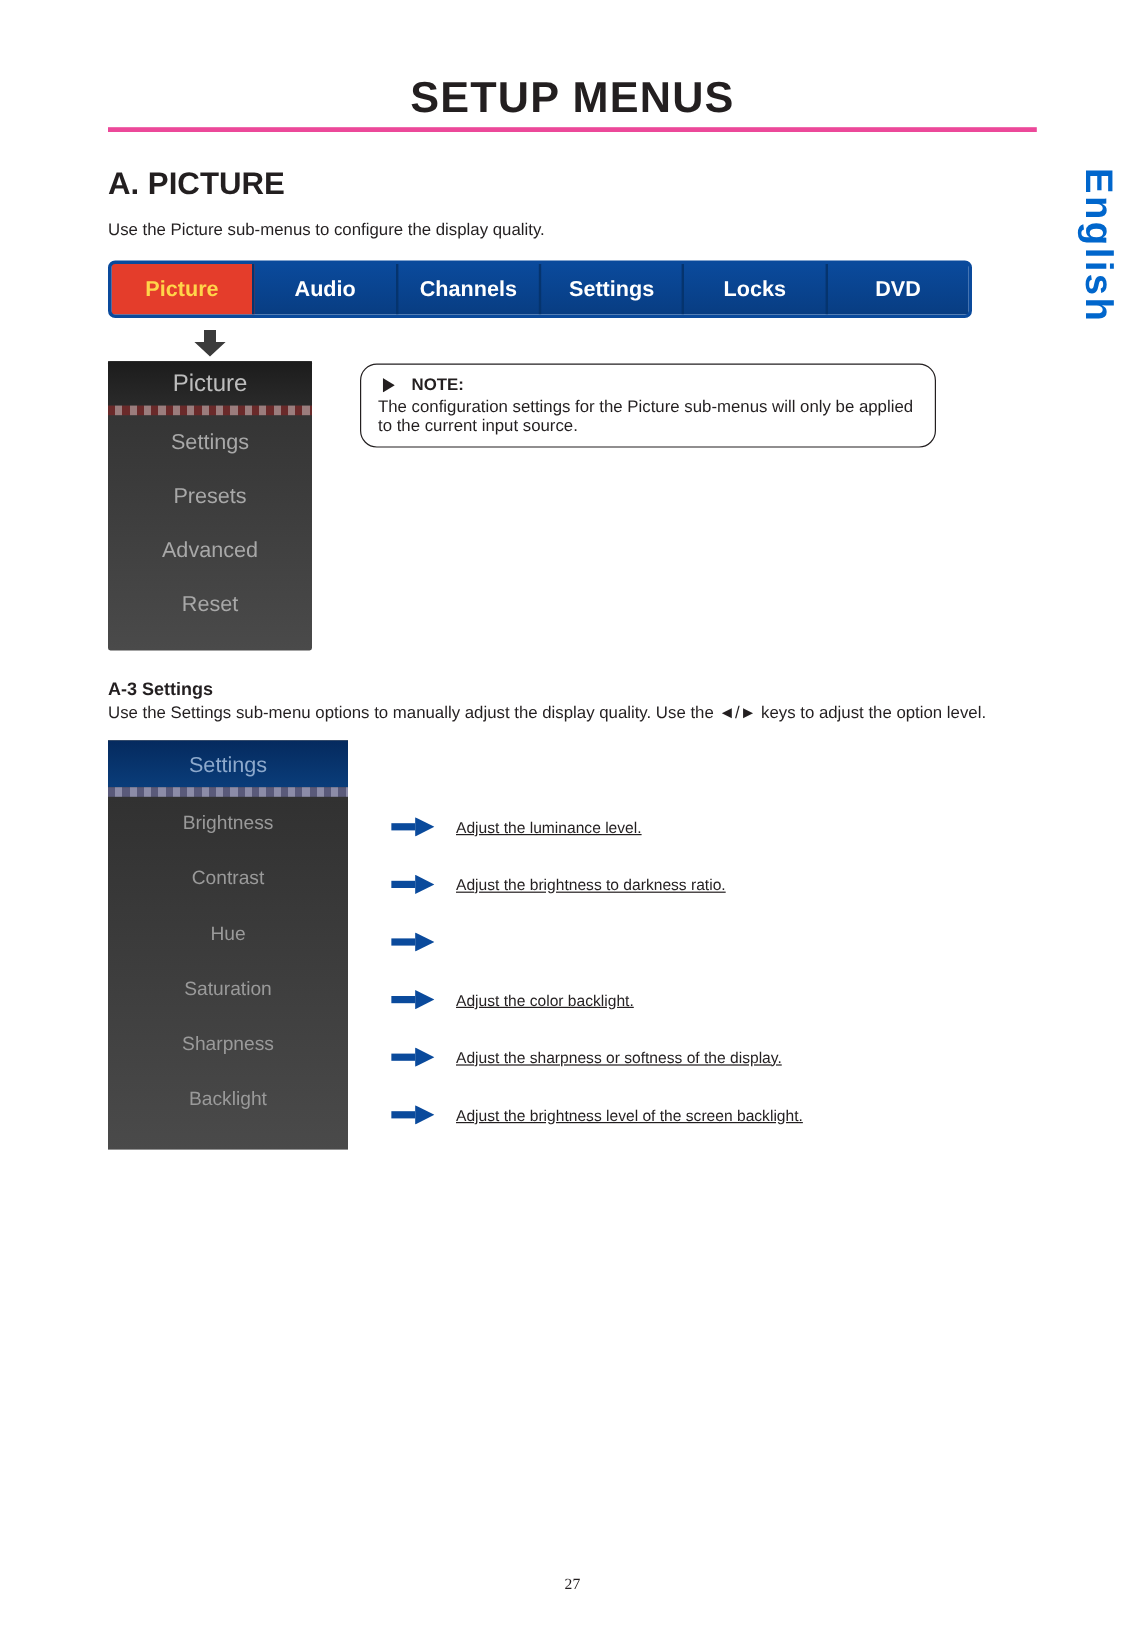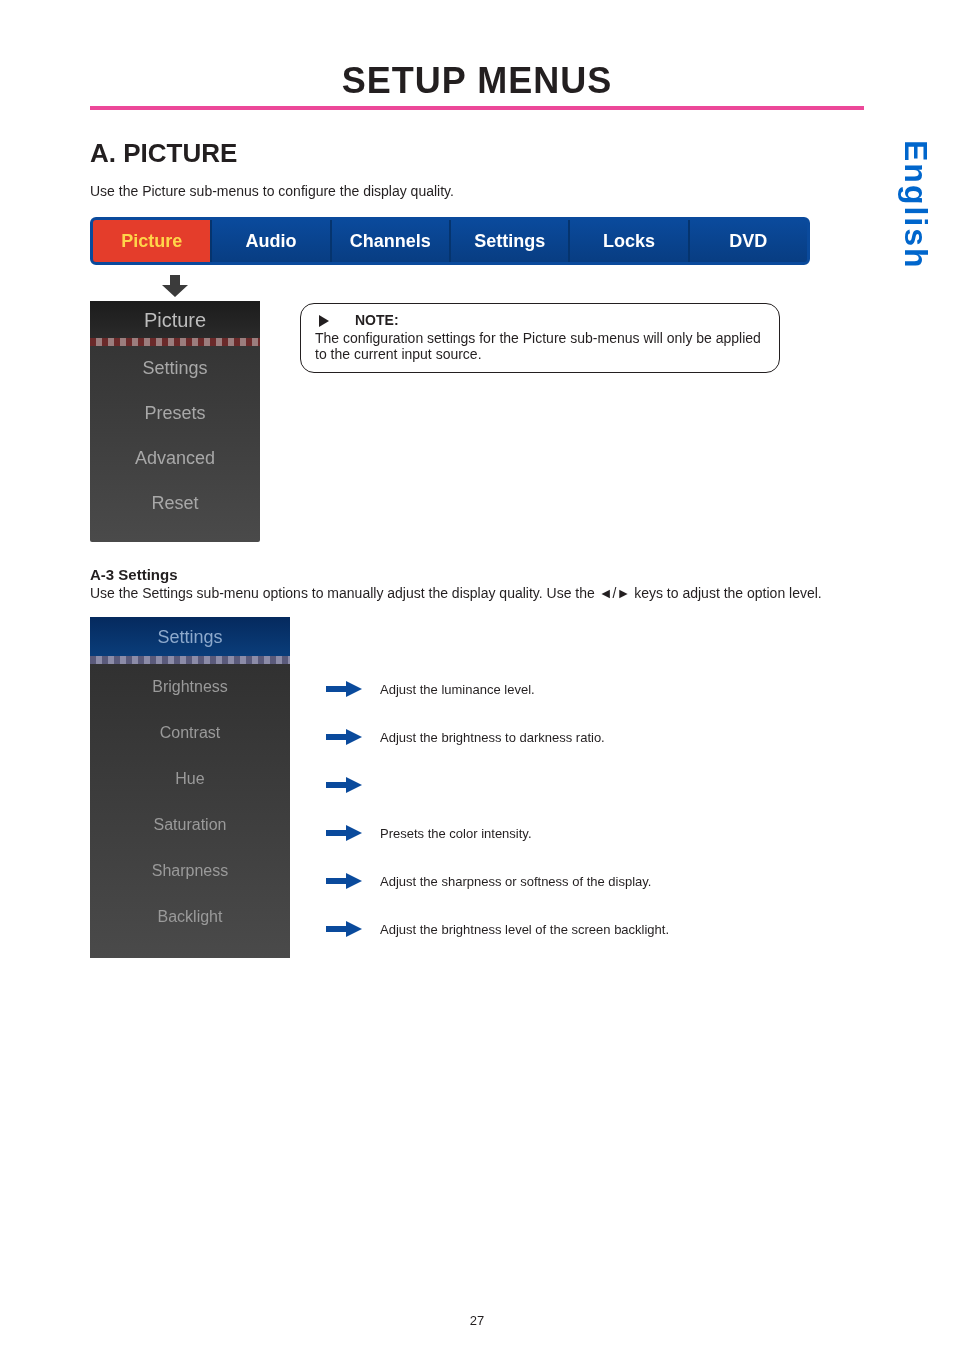--- a/index.html
+++ b/index.html
@@ -114,21 +114,21 @@
     border-radius: 14px 14px 14px 14px;
     padding: 8px 14px 10px 14px;
     font-size: 14px;
     width: 480px;
     margin-top: 2px;
     position: relative;
   }
   .note-box .lead {
     font-weight: bold;
     font-size: 14px;
-    margin-left: 40px;
+    margin-left: 28px;
   }
   .note-box .lead .tri {
     position: absolute;
     left: 18px;
     top: 10px;
   }
   .note-body {
     margin-top: 2px;
   }
   
@@ -167,36 +167,38 @@
     padding: 14px 0;
   }
   .row2 {
     display: flex;
     gap: 30px;
     align-items: flex-start;
   }
   .desc-col {
     flex: 1;
     padding-top: 48px;
+    text-decoration: underline;
   }
   .desc-row {
     display: flex;
     align-items: center;
     height: 48px;
     gap: 18px;
     font-size: 13px;
     padding-left: 6px;
   }
   .blue-arrow svg { display: block; }
   .page-num {
     position: absolute;
     bottom: 26px;
     left: 50%;
     transform: translateX(-50%);
     font-size: 13px;
+    font-family: Liberation Serif, serif;
   }
 </style>
 </head>
 <body>
 
 <div class="page">
   <div class="setup-title-wrap">
     <span class="setup-title">SETUP MENUS</span>
   </div>
 
@@ -285,21 +287,21 @@
             </svg>
         </span>
       </div>
       <div class="desc-row">
         <span class="blue-arrow">
           <svg width="36" height="16">
               <rect x="0" y="5" width="20" height="6" fill="#0a4a9c"></rect>
               <polygon points="20,0 36,8 20,16" fill="#0a4a9c"></polygon>
             </svg>
         </span>
-        <span>Presets the color intensity.</span>
+        <span>Adjust the color backlight.</span>
       </div>
       <div class="desc-row">
         <span class="blue-arrow">
           <svg width="36" height="16">
               <rect x="0" y="5" width="20" height="6" fill="#0a4a9c"></rect>
               <polygon points="20,0 36,8 20,16" fill="#0a4a9c"></polygon>
             </svg>
         </span>
         <span>Adjust the sharpness or softness of the display.</span>
       </div>

